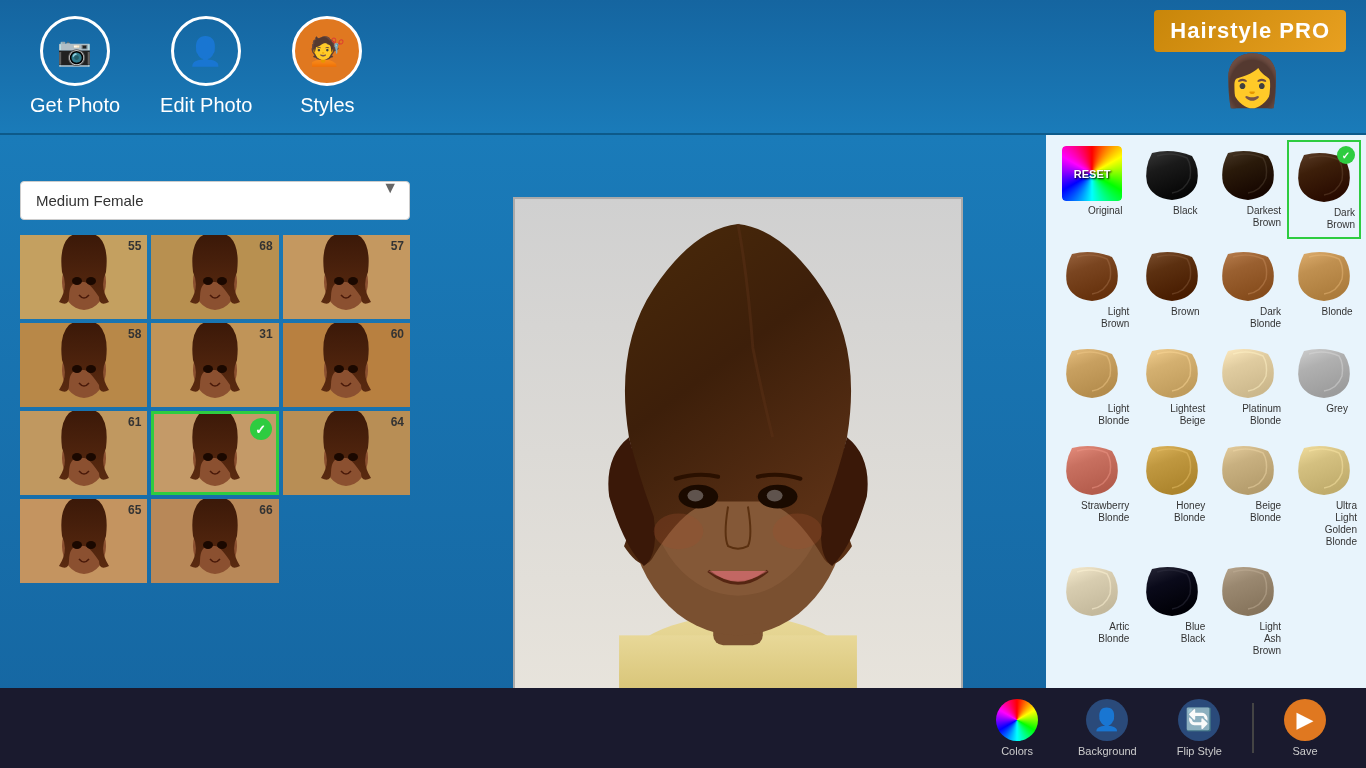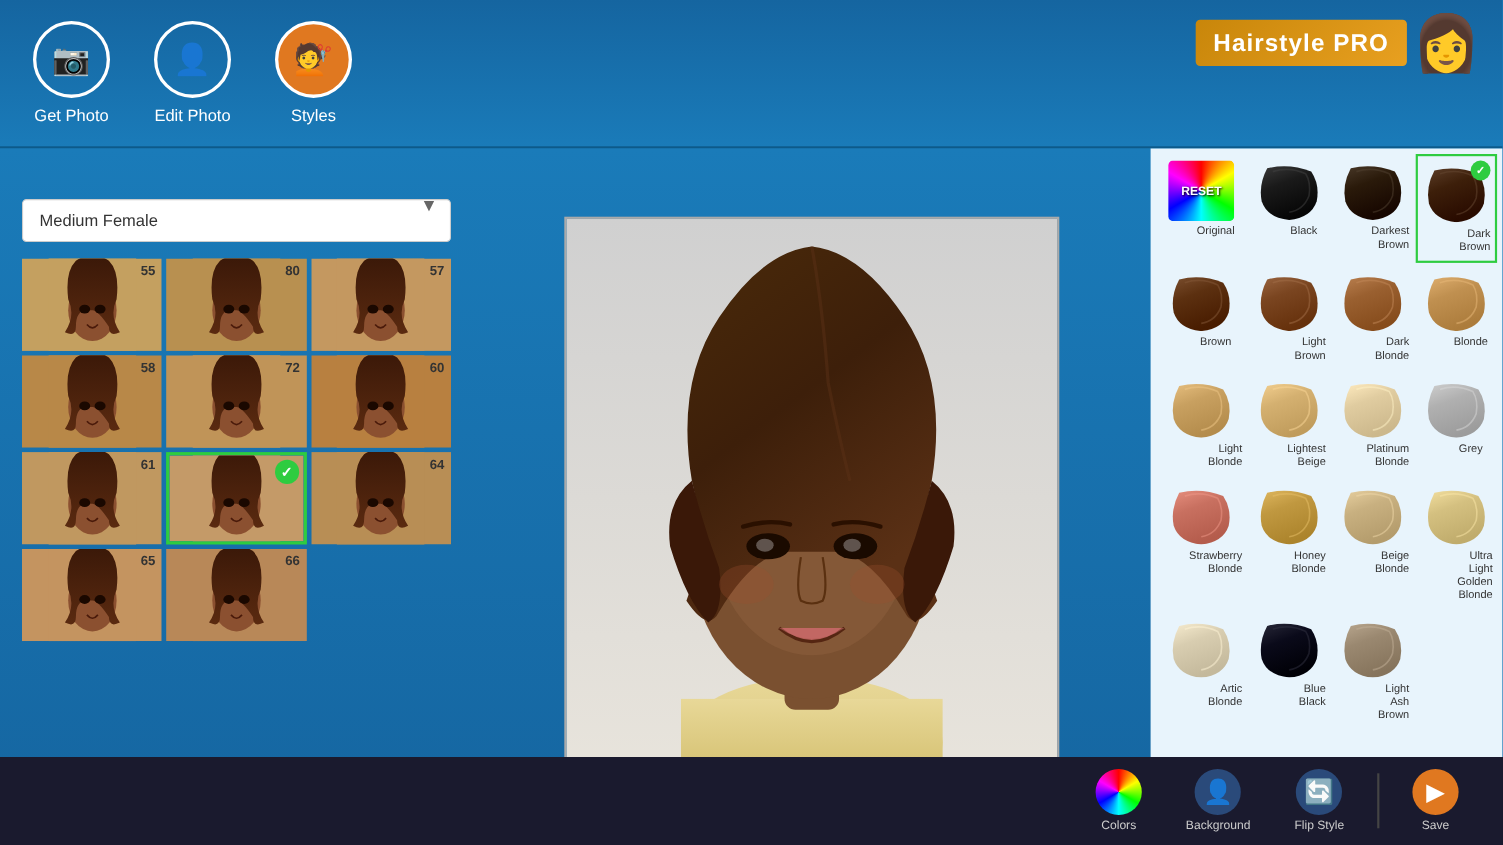--- a/index.html
+++ b/index.html
@@ -47,32 +47,33 @@
     }
     .nav-icon.active {
       background: #e07820;
       border-color: white;
     }
     .nav-icon.inactive {
       background: transparent;
       border-color: white;
     }
     .nav-label {
-      font-size: 15px;
+      font-size: 20px;
       color: white;
       font-weight: 400;
     }
 
     
     .brand {
       position: absolute;
       right: 20px;
       top: 10px;
       display: flex;
       align-items: center;
+      flex-direction: column;
     }
     .brand-box {
       background: linear-gradient(135deg, #c8860a, #e8a020);
       padding: 8px 16px;
       border-radius: 4px;
       color: white;
       font-size: 22px;
       font-weight: bold;
       letter-spacing: 1px;
     }
@@ -384,21 +385,21 @@
     <rect width="80" height="100" fill="#c4a060"></rect>
     <ellipse cx="40" cy="55" rx="22" ry="28" fill="#8B5030"></ellipse>
     <path d="M 18 45 Q 15 20 25 10 Q 40 0 55 10 Q 65 20 62 45 Q 55 60 65 75 Q 55 80 55 70 Q 45 55 40 55 L 35 55 Q 25 55 25 70 Q 25 80 15 75 Q 25 60 18 45" fill="url(#hair0)"></path>
     <ellipse cx="33" cy="54" rx="5" ry="4" fill="#1a0800"></ellipse>
     <ellipse cx="47" cy="54" rx="5" ry="4" fill="#1a0800"></ellipse>
     <path d="M 35 68 Q 40 74 45 68" stroke="#4a1a0a" stroke-width="1.5" fill="none"></path>
   </svg>
           </div>
         </div>
         <div class="style-item">
-          <span class="style-num">80</span>
+          <span class="style-num">68</span>
           <div class="style-face" style="background: rgb(184, 144, 80);">
             <svg viewBox="0 0 80 100" width="80" height="100">
     <defs>
       <linearGradient id="hair1" x1="0" y1="0" x2="0" y2="1">
         <stop offset="0%" stop-color="#3a1808"></stop>
         <stop offset="100%" stop-color="#5a2a10"></stop>
       </linearGradient>
     </defs>
     <rect width="80" height="100" fill="#b89050"></rect>
     <ellipse cx="40" cy="55" rx="22" ry="28" fill="#8B5030"></ellipse>
@@ -441,21 +442,21 @@
     <rect width="80" height="100" fill="#b88848"></rect>
     <ellipse cx="40" cy="55" rx="22" ry="28" fill="#8B5030"></ellipse>
     <path d="M 18 45 Q 15 20 25 10 Q 40 0 55 10 Q 65 20 62 45 Q 55 60 65 75 Q 55 80 55 70 Q 45 55 40 55 L 35 55 Q 25 55 25 70 Q 25 80 15 75 Q 25 60 18 45" fill="url(#hair3)"></path>
     <ellipse cx="33" cy="54" rx="5" ry="4" fill="#1a0800"></ellipse>
     <ellipse cx="47" cy="54" rx="5" ry="4" fill="#1a0800"></ellipse>
     <path d="M 35 68 Q 40 74 45 68" stroke="#4a1a0a" stroke-width="1.5" fill="none"></path>
   </svg>
           </div>
         </div>
         <div class="style-item">
-          <span class="style-num">72</span>
+          <span class="style-num">31</span>
           <div class="style-face" style="background: rgb(192, 148, 88);">
             <svg viewBox="0 0 80 100" width="80" height="100">
     <defs>
       <linearGradient id="hair4" x1="0" y1="0" x2="0" y2="1">
         <stop offset="0%" stop-color="#3a1808"></stop>
         <stop offset="100%" stop-color="#5a2a10"></stop>
       </linearGradient>
     </defs>
     <rect width="80" height="100" fill="#c09458"></rect>
     <ellipse cx="40" cy="55" rx="22" ry="28" fill="#8B5030"></ellipse>
@@ -701,47 +702,47 @@
       <path d="M 15 8 Q 30 3 45 10 Q 50 18 48 30 Q 43 43 30 45" stroke="#654732" stroke-width="1.5" fill="none" opacity="0.5"></path>
     </svg>
           </div>
           <span class="color-label">Dark Brown</span>
           <div class="color-checkmark">✓</div>
         </div>
         <div class="color-item">
           <div class="color-swatch">
             <svg width="60" height="52" viewBox="0 0 60 52">
       <defs>
+        <linearGradient id="swatch_light-brown" x1="0" y1="0" x2="0.4" y2="1">
+          <stop offset="0%" stop-color="#98633e"></stop>
+          <stop offset="40%" stop-color="#7a4520"></stop>
+          <stop offset="100%" stop-color="#66310c"></stop>
+        </linearGradient>
+      </defs>
+      <path d="M 10 5 Q 30 0 50 8 Q 58 20 55 35 Q 50 50 30 52 Q 10 50 5 35 Q 2 20 10 5" fill="url(#swatch_light-brown)"></path>
+      <path d="M 15 8 Q 30 3 45 10 Q 50 18 48 30 Q 43 43 30 45" stroke="#a26d48" stroke-width="1.5" fill="none" opacity="0.5"></path>
+    </svg>
+          </div>
+          <span class="color-label">Light Brown</span>
+        </div>
+        <div class="color-item">
+          <div class="color-swatch">
+            <svg width="60" height="52" viewBox="0 0 60 52">
+      <defs>
         <linearGradient id="swatch_brown" x1="0" y1="0" x2="0.4" y2="1">
           <stop offset="0%" stop-color="#7a4e2e"></stop>
           <stop offset="40%" stop-color="#5c3010"></stop>
           <stop offset="100%" stop-color="#481c00"></stop>
         </linearGradient>
       </defs>
       <path d="M 10 5 Q 30 0 50 8 Q 58 20 55 35 Q 50 50 30 52 Q 10 50 5 35 Q 2 20 10 5" fill="url(#swatch_brown)"></path>
       <path d="M 15 8 Q 30 3 45 10 Q 50 18 48 30 Q 43 43 30 45" stroke="#845838" stroke-width="1.5" fill="none" opacity="0.5"></path>
     </svg>
           </div>
           <span class="color-label">Brown</span>
-        </div>
-        <div class="color-item">
-          <div class="color-swatch">
-            <svg width="60" height="52" viewBox="0 0 60 52">
-      <defs>
-        <linearGradient id="swatch_light-brown" x1="0" y1="0" x2="0.4" y2="1">
-          <stop offset="0%" stop-color="#98633e"></stop>
-          <stop offset="40%" stop-color="#7a4520"></stop>
-          <stop offset="100%" stop-color="#66310c"></stop>
-        </linearGradient>
-      </defs>
-      <path d="M 10 5 Q 30 0 50 8 Q 58 20 55 35 Q 50 50 30 52 Q 10 50 5 35 Q 2 20 10 5" fill="url(#swatch_light-brown)"></path>
-      <path d="M 15 8 Q 30 3 45 10 Q 50 18 48 30 Q 43 43 30 45" stroke="#a26d48" stroke-width="1.5" fill="none" opacity="0.5"></path>
-    </svg>
-          </div>
-          <span class="color-label">Light Brown</span>
         </div>
         <div class="color-item">
           <div class="color-swatch">
             <svg width="60" height="52" viewBox="0 0 60 52">
       <defs>
         <linearGradient id="swatch_dark-blonde" x1="0" y1="0" x2="0.4" y2="1">
           <stop offset="0%" stop-color="#b87e4e"></stop>
           <stop offset="40%" stop-color="#9a6030"></stop>
           <stop offset="100%" stop-color="#864c1c"></stop>
         </linearGradient>

